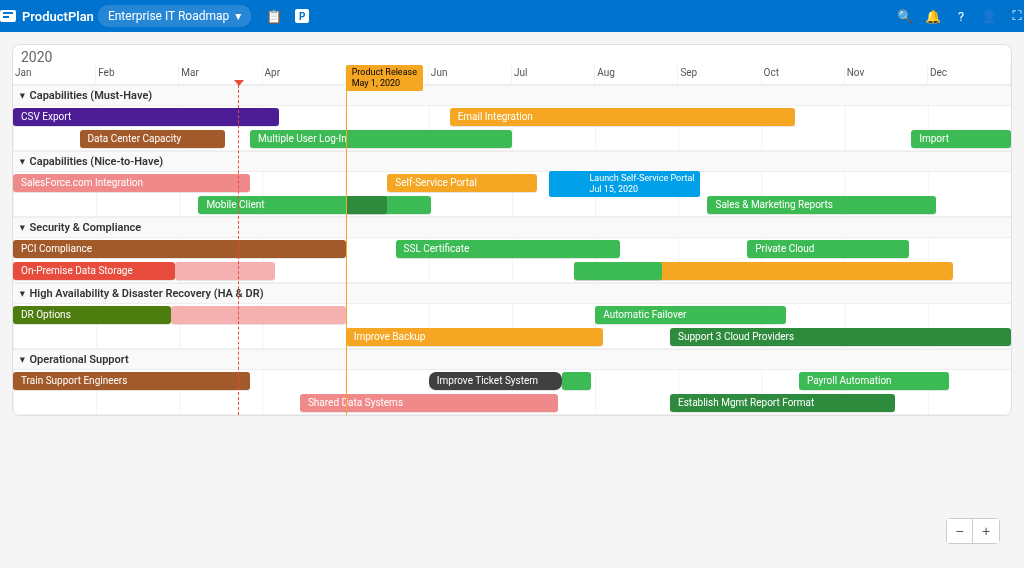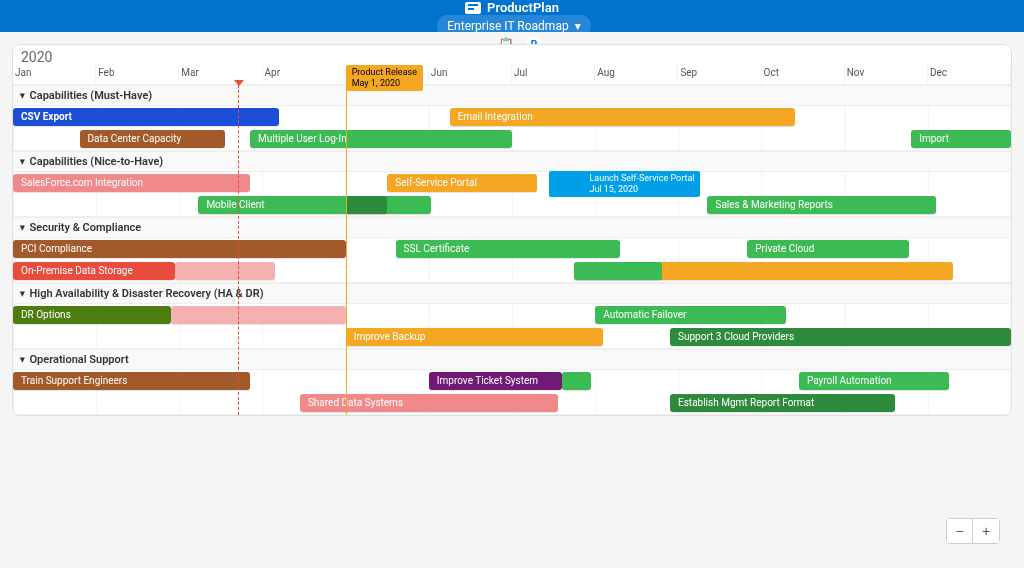--- a/index.html
+++ b/index.html
@@ -1,17 +1,17 @@
 <!DOCTYPE html>
 <html><head>
 <meta charset="utf-8">
 <style>
 * { box-sizing: border-box; margin: 0; padding: 0; }
 body { font-family: -apple-system, BlinkMacSystemFont, "Segoe UI", Roboto, sans-serif; font-size: 11px; background: #f5f5f5; color: #333; }
-.topbar { height: 32px; background: #0073cf; display: flex; align-items: center; padding: 0 0; color: #fff; flex-direction: column; }
+.topbar { height: 32px; background: #0073cf; display: flex; align-items: center; padding: 0 0; color: #fff; }
 .logo { display: flex; align-items: center; font-weight: 600; font-size: 13px; gap: 6px; }
 .logo-icon { width: 16px; height: 12px; background: #fff; border-radius: 2px; position: relative; }
 .logo-icon::before { content:""; position:absolute; left:3px; top:2px; width:10px; height:2px; background:#0073cf; }
 .logo-icon::after { content:""; position:absolute; left:3px; top:6px; width:6px; height:2px; background:#0073cf; }
 .plan-select { margin-left: 4px; background: rgba(255,255,255,0.15); border-radius: 10px; padding: 4px 10px; display:flex; align-items:center; gap:6px; font-size:12px; cursor:pointer; }
 .tb-icons-left { margin-left: 16px; display:flex; gap:14px; }
 .tb-icons-right { margin-left:auto; display:flex; gap:14px; align-items:center; }
 .tb-ico { width:14px; height:14px; display:inline-flex; align-items:center; justify-content:center; cursor:pointer; color:#fff; font-size:13px; }
 .roadmap { margin: 12px; background:#fff; border-radius:8px; border:1px solid #e0e0e0; overflow:hidden; position:relative; }
 .year-row { font-size:14px; color:#666; padding:4px 0 0 8px; }
@@ -83,21 +83,21 @@
         </div>
     </div>
     <div id="release-line" class="release-line" style="left: 33.3333%;"></div>
   <div class="lane-header">
         <span class="chev">▸</span>
         <span>Capabilities (Must-Have)</span>
       </div>
       <div class="lane-body">
         <div class="grid-bg"></div>
         <div class="row">
-          <div class="bar" style="left: 0%; width: 26.6667%; background: #1d4ed8; font-weight: bold;">CSV Export</div>
+          <div class="bar" style="left: 0%; width: 26.6667%; background: #4c1d95;">CSV Export</div>
           <div class="bar" style="left: 43.75%; width: 34.5833%; background: rgb(245, 166, 35);">Email Integration</div>
         </div>
         <div class="row">
           <div class="bar" style="left: 6.66667%; width: 14.5833%; background: rgb(163, 90, 42);">Data Center Capacity</div>
           <div class="bar" style="left: 23.75%; width: 26.25%; background: rgb(60, 186, 84);">Multiple User Log-In</div>
           <div class="bar" style="left: 90%; width: 10%; background: rgb(60, 186, 84);">Import</div>
         </div>
       </div>
       <div class="lane-header">
         <span class="chev">▸</span>
@@ -151,21 +151,21 @@
         </div>
       </div>
       <div class="lane-header">
         <span class="chev">▸</span>
         <span>Operational Support</span>
       </div>
       <div class="lane-body">
         <div class="grid-bg"></div>
         <div class="row">
           <div class="bar" style="left: 0%; width: 23.75%; background: rgb(163, 90, 42);">Train Support Engineers</div>
-          <div class="bar" style="left: 41.6667%; width: 13.3333%; background: #701a75;">Improve Ticket System</div>
+          <div class="bar" style="left: 41.6667%; width: 13.3333%; background: #404040; border-radius: 7px;">Improve Ticket System</div>
           <div class="bar" style="left: 55%; width: 2.91667%; background: rgb(60, 186, 84);"></div>
           <div class="bar" style="left: 78.75%; width: 15%; background: rgb(60, 186, 84);">Payroll Automation</div>
         </div>
         <div class="row">
           <div class="bar" style="left: 65.8333%; width: 22.5%; background: rgb(46, 139, 61);">Establish Mgmt Report Format</div>
           <div class="bar" style="left: 28.75%; width: 25.8333%; background: rgb(240, 138, 138);">Shared Data Systems</div>
         </div>
       </div>
     </div>
 </div>

